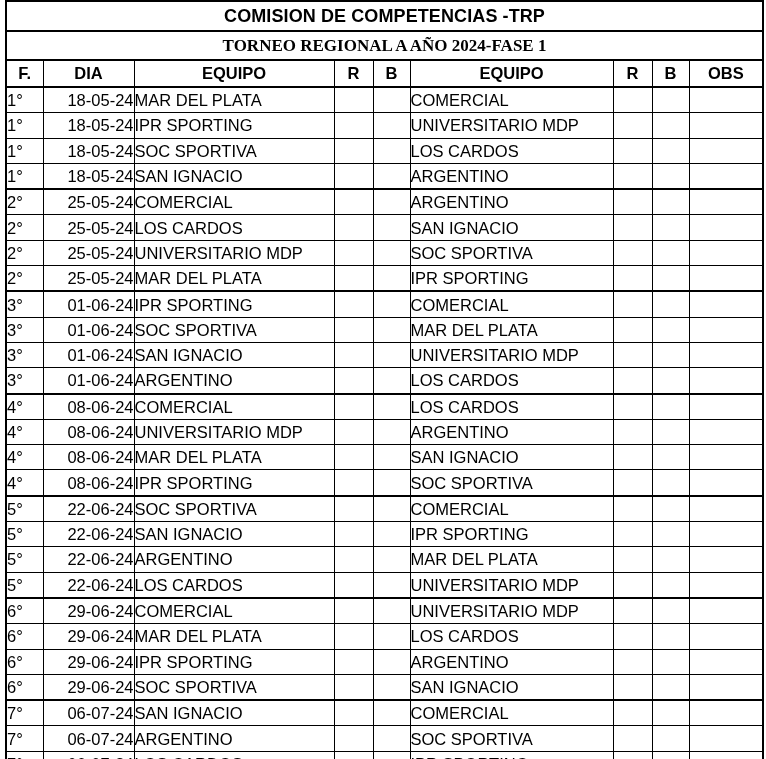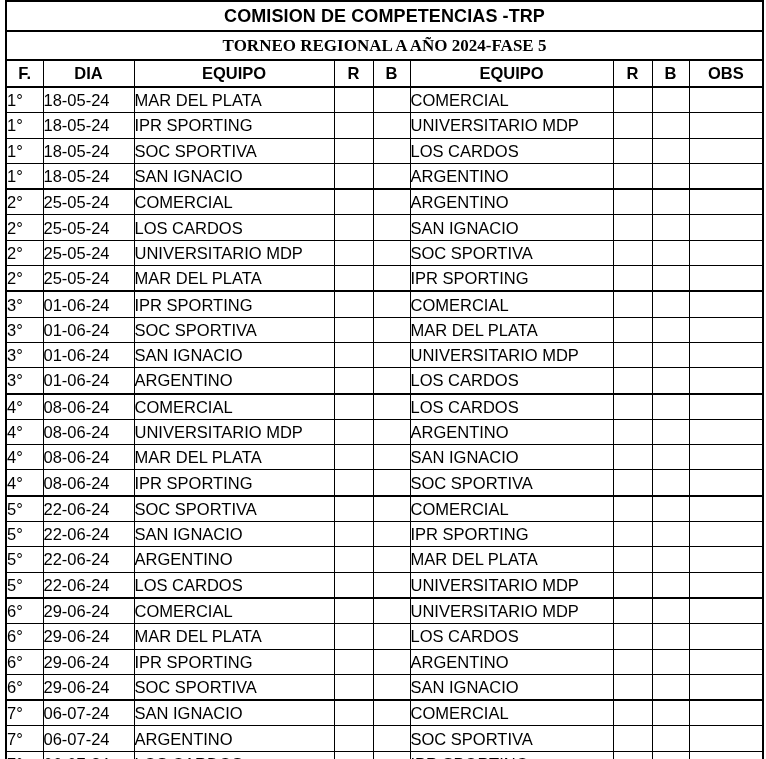--- a/index.html
+++ b/index.html
@@ -81,21 +81,21 @@
   
   tr.row td {
     height: 24.3px;
     font-size: 16.5px;
     color: #000;
     line-height: 24px;
   }
   tr.row.group-start td { border-top-width: 2px !important; }
 
   td.c-f   { text-align: center; padding-left: 4px; text-align: left; }
-  td.c-dia { text-align: left; }
+  td.c-dia { text-align: right; }
   td.c-eq  { text-align: left; padding-left: 4px; }
   td.c-rb  { }
   td.c-obs { }
 
   
   col.w-f   { width: 37px;  }
   col.w-dia { width: 91px;  }
   col.w-eq1 { width: 200px; }
   col.w-r1  { width: 39px;  }
   col.w-b1  { width: 37px;  }
@@ -118,21 +118,21 @@
       <col class="w-eq2">
       <col class="w-r2">
       <col class="w-b2">
       <col class="w-obs">
     </colgroup>
     <thead>
       <tr>
         <td class="title-cell" colspan="9">COMISION DE COMPETENCIAS -TRP</td>
       </tr>
       <tr>
-        <td class="subtitle-cell" colspan="9">TORNEO REGIONAL A AÑO 2024-FASE 5</td>
+        <td class="subtitle-cell" colspan="9">TORNEO REGIONAL A AÑO 2024-FASE 1</td>
       </tr>
       <tr class="head">
         <th class="frame-left">F.</th>
         <th>DIA</th>
         <th>EQUIPO</th>
         <th>R</th>
         <th>B</th>
         <th>EQUIPO</th>
         <th>R</th>
         <th>B</th>

